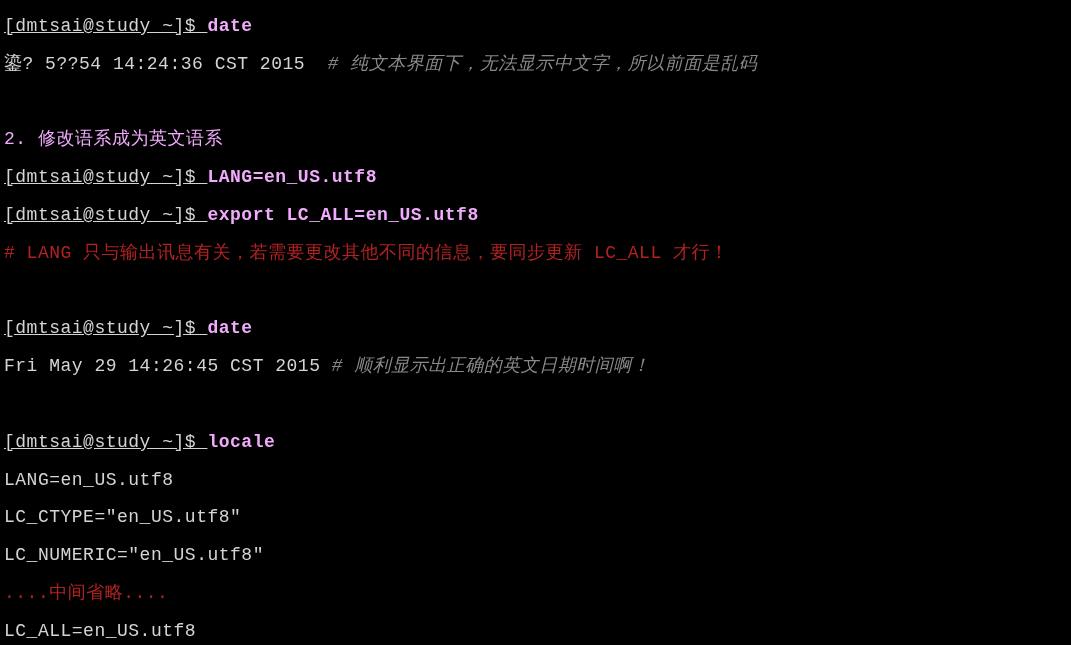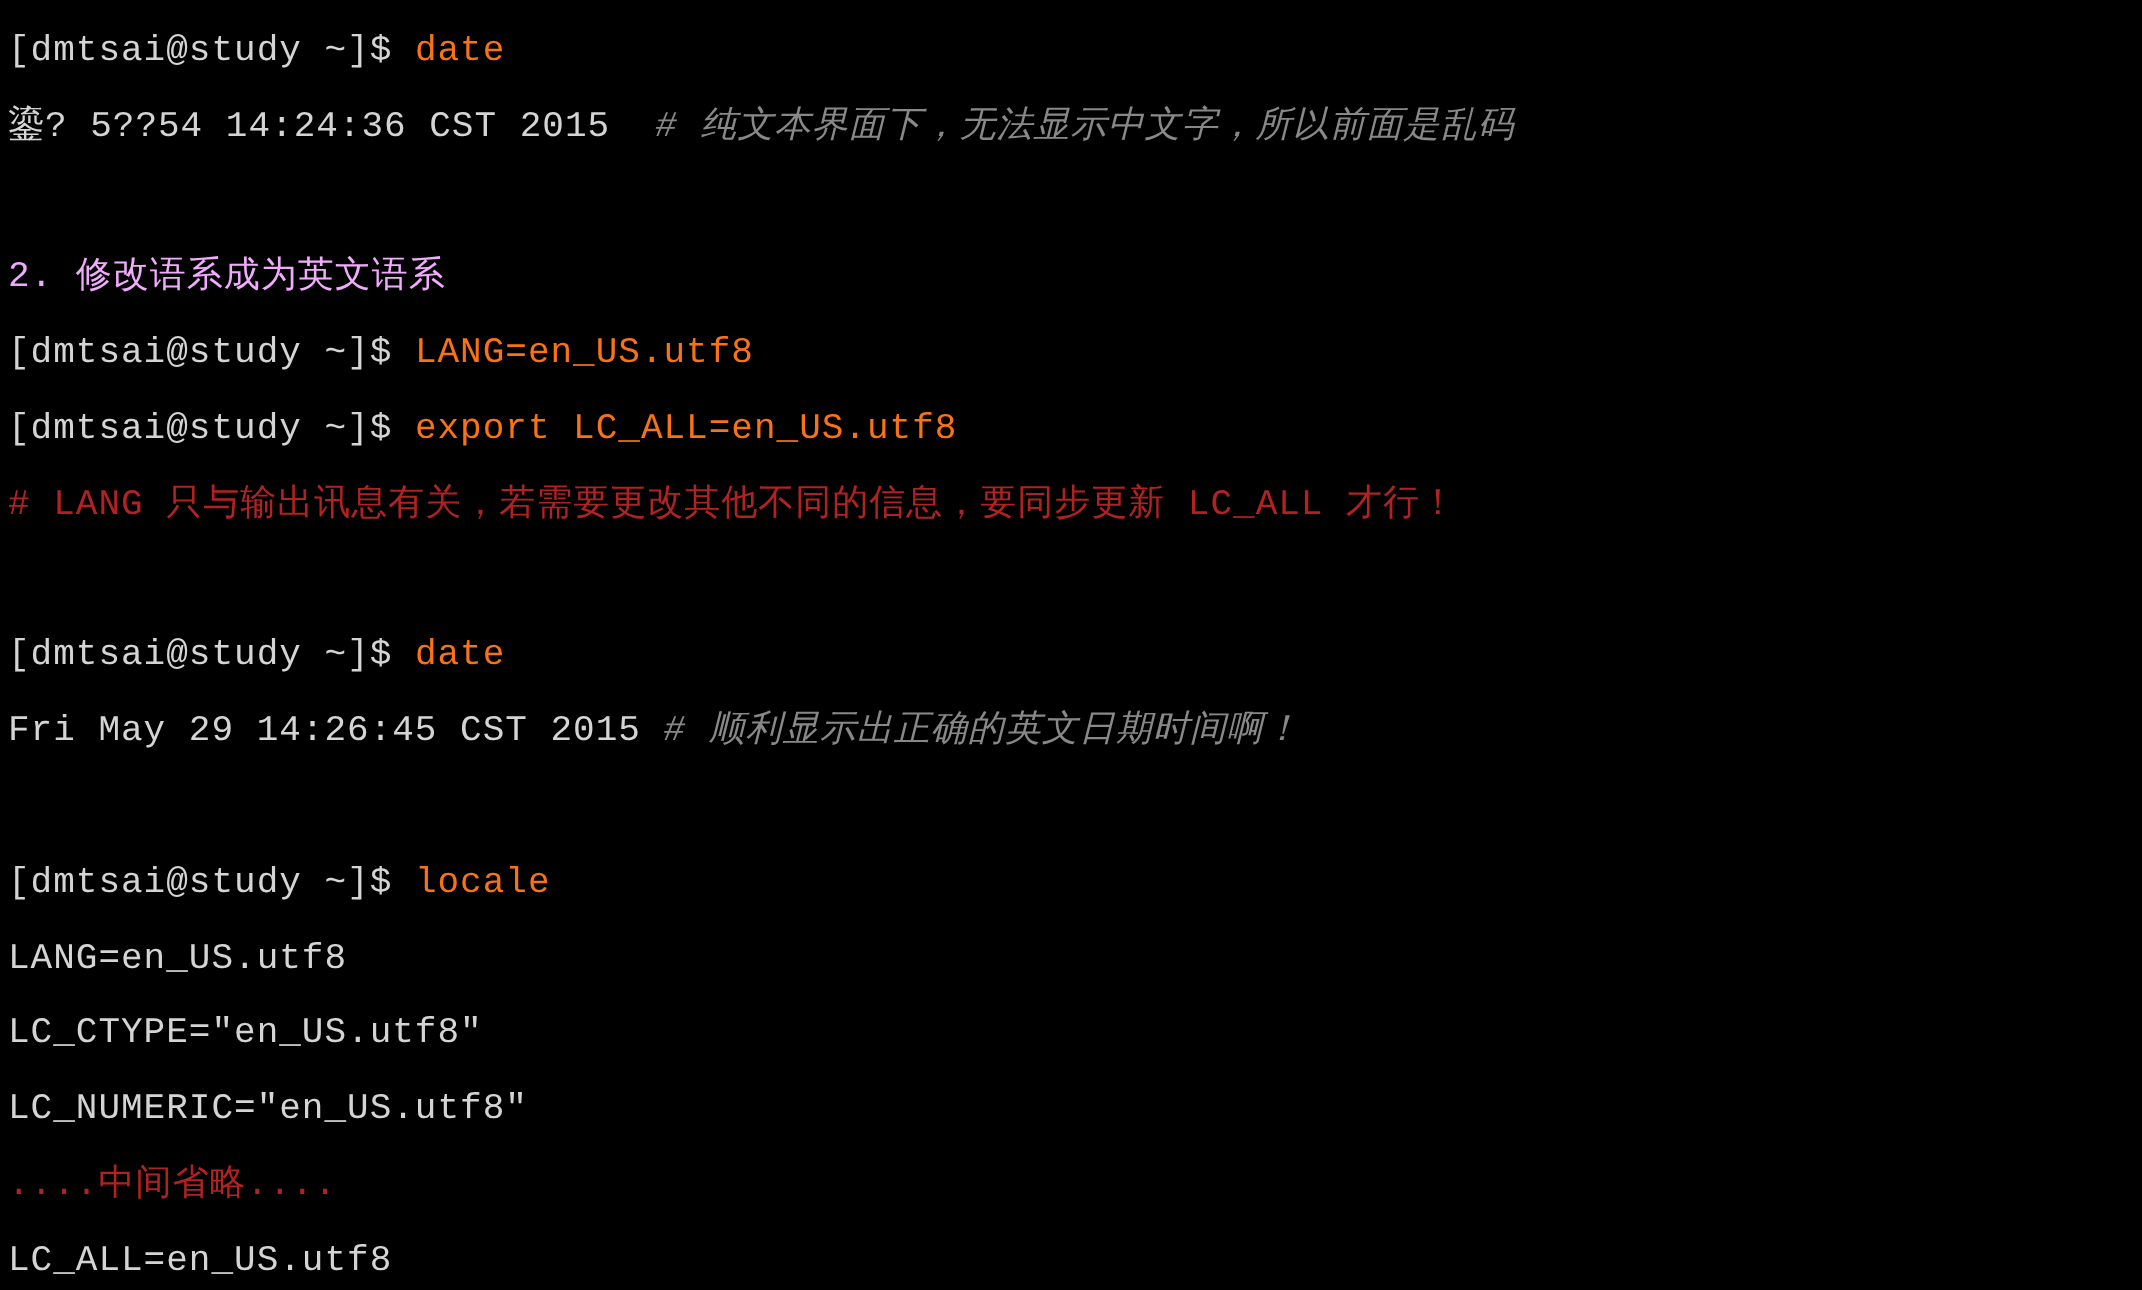--- a/index.html
+++ b/index.html
@@ -18,24 +18,25 @@
       height: 645px;
       overflow: hidden;
       letter-spacing: 0.5px;
     }
     .line {
       white-space: pre;
       margin: 0;
     }
     .prompt {
       color: #d4d4d4;
+      text-decoration: underline;
     }
     .cmd {
-      color: #f97316;
-      font-weight: normal;
+      color: #f0abfc;
+      font-weight: bold;
     }
     .comment {
       color: #888888;
       font-style: italic;
     }
     .red-comment {
       color: #b22222;
     }
     .output {
       color: #d4d4d4;

